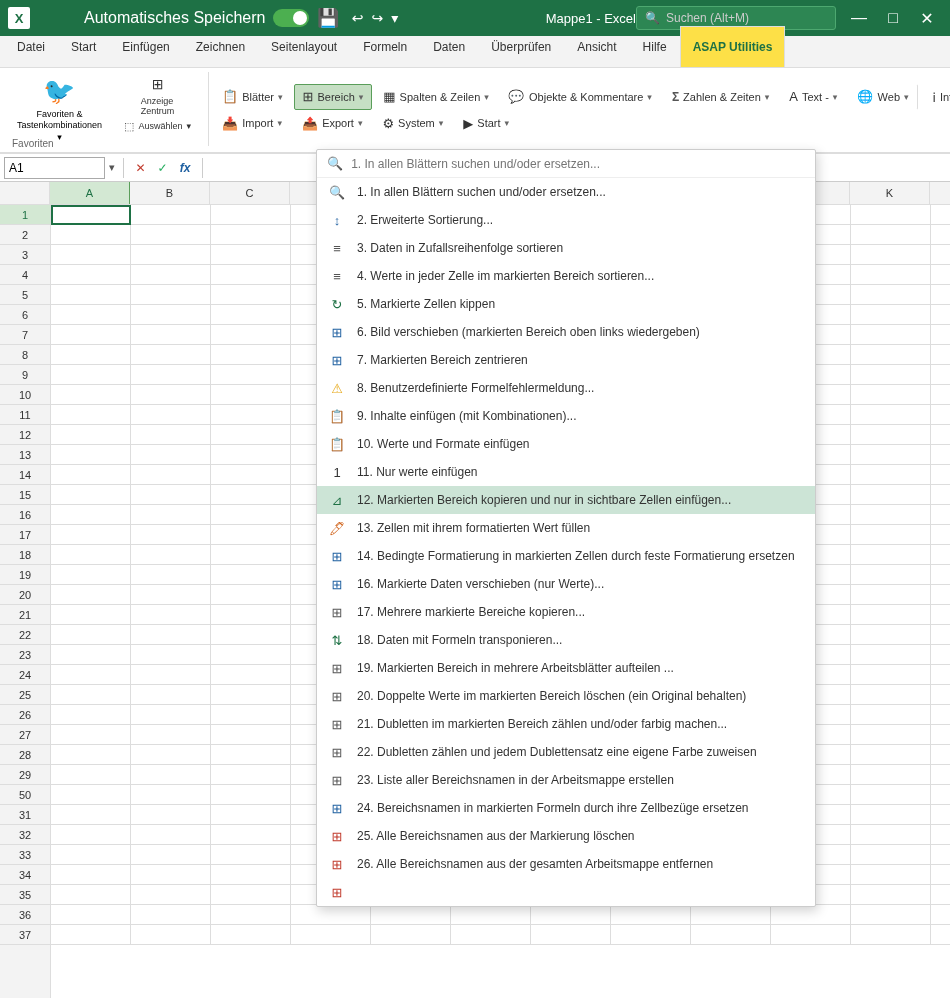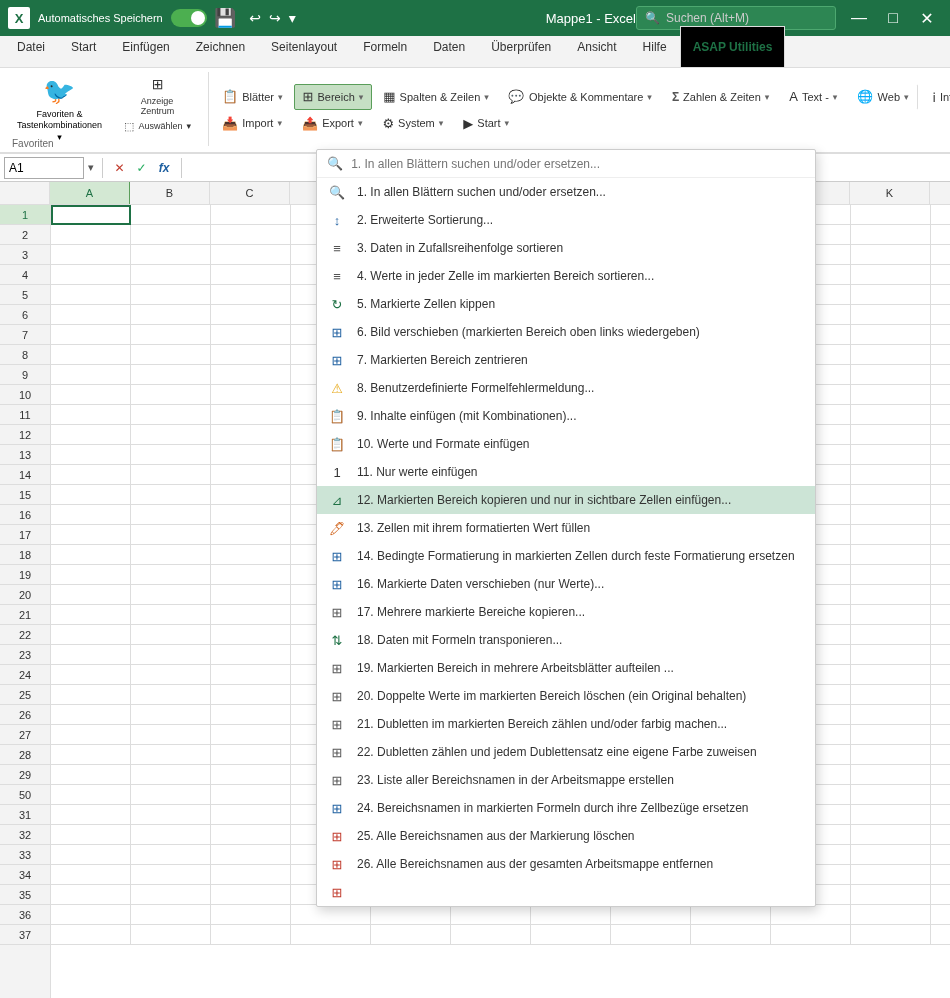--- a/index.html
+++ b/index.html
@@ -9,21 +9,21 @@
     .title-bar {
       background: #1e7145;
       height: 36px;
       display: flex;
       align-items: center;
       padding: 0 8px;
       color: white;
     }
     .title-bar-left { display: flex; align-items: center; gap: 8px; flex: 1; }
     .excel-icon { width: 22px; height: 22px; background: #fff; color: #1e7145; font-weight: bold; font-size: 13px; display: flex; align-items: center; justify-content: center; border-radius: 2px; }
-    .autosave-label { font-size: 11px; color: white; }
+    .autosave-label { font-size: 16px; color: white; margin-left: 46px; }
     .toggle-switch { width: 36px; height: 18px; background: #4CAF50; border-radius: 9px; position: relative; cursor: pointer; }
     .toggle-switch::after { content: ''; position: absolute; width: 14px; height: 14px; background: white; border-radius: 50%; top: 2px; right: 2px; }
     .title-bar-title { font-size: 13px; color: white; }
     .title-bar-search {
       background: #2d8653;
       border: 1px solid #4da870;
       border-radius: 3px;
       height: 24px;
       width: 200px;
       display: flex;
@@ -48,21 +48,21 @@
       font-size: 12px;
       color: #333;
       cursor: pointer;
       height: 100%;
       display: flex;
       align-items: center;
       border: 1px solid transparent;
       border-bottom: none;
     }
     .ribbon-tab.active {
-      background: #000000;
+      background: #fde047;
       color: #1e7145;
       font-weight: 600;
       border-color: #ddd;
       border-bottom-color: #fff;
     }
 
     .dropdown-btn {
       display: flex;
       align-items: center;
       gap: 4px;
@@ -82,21 +82,21 @@
     .formula-bar {
       display: flex;
       align-items: center;
       height: 28px;
       border-bottom: 1px solid #ccc;
       background: #fff;
       padding: 0 4px;
       gap: 4px;
     }
     .name-box {
-      width: 80px;
+      width: 101px;
       height: 22px;
       border: 1px solid #aaa;
       padding: 0 4px;
       font-size: 12px;
       display: flex;
       align-items: center;
       cursor: pointer;
       text-align: center;
     }
     .formula-bar-divider { width: 1px; height: 20px; background: #ccc; margin: 0 4px; }

